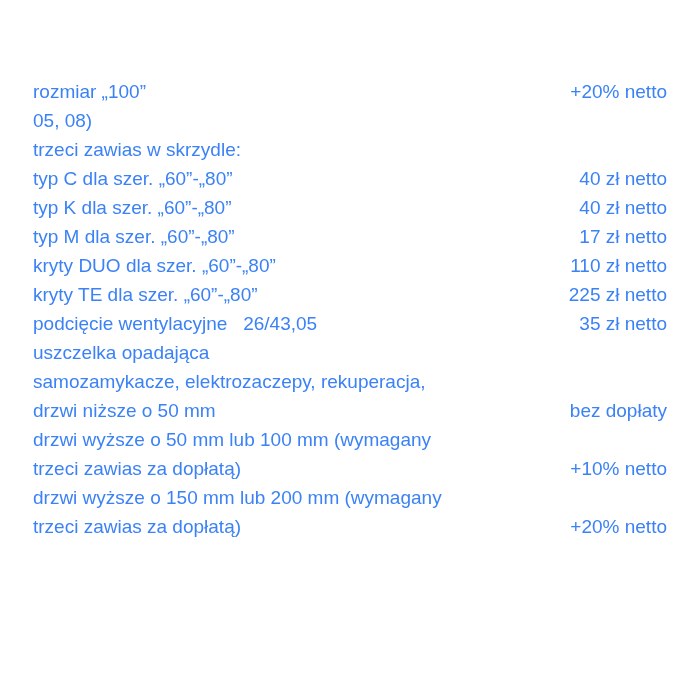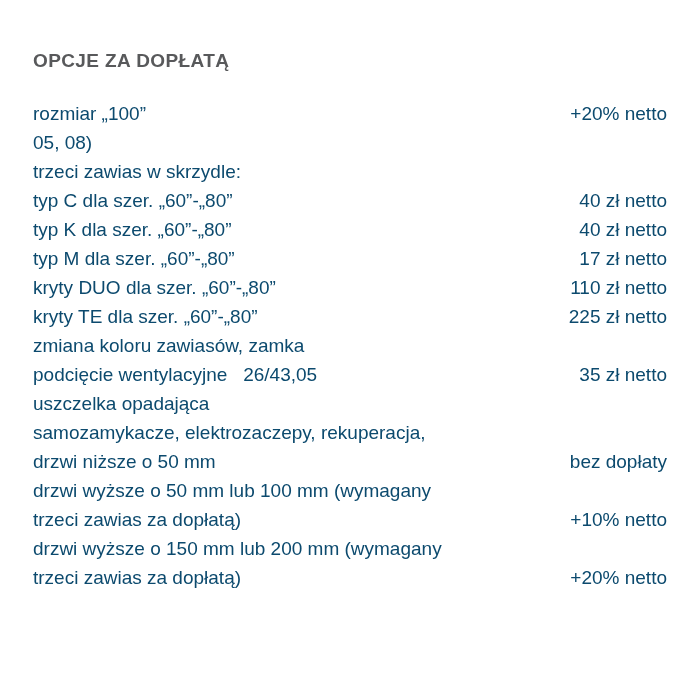--- a/index.html
+++ b/index.html
@@ -42,22 +42,21 @@
   .price {
     white-space: pre;
     margin-left: 0;
     text-align: center;
   }
 </style>
 </head>
 <body>
 
 <div class="page">
-  <h1 class="title" style="color: rgb(88, 89, 91);">OPCJE ZA DOPŁATĄ</h1>
-  <div class="rows" id="rows" style="color: #0c4a6e;">
+  <div class="rows" id="rows" style="color: #3b82f6;">
       <div class="row">
         <span class="label">rozmiar „100”</span>
         <span class="price">+20% netto</span>
       </div>
       <div class="row">
         <span class="label">05, 08)</span>
       </div>
       <div class="row">
         <span class="label">trzeci zawias w skrzydle:</span>
       </div>
@@ -73,23 +72,20 @@
         <span class="label">typ M dla szer. „60”-„80”</span>
         <span class="price">17 zł netto</span>
       </div>
       <div class="row">
         <span class="label">kryty DUO dla szer. „60”-„80”</span>
         <span class="price">110 zł netto</span>
       </div>
       <div class="row">
         <span class="label">kryty TE dla szer. „60”-„80”</span>
         <span class="price">225 zł netto</span>
-      </div>
-      <div class="row">
-        <span class="label">zmiana koloru zawiasów, zamka</span>
       </div>
       <div class="row">
         <span class="label">podcięcie wentylacyjne   26/43,05</span>
         <span class="price">35 zł netto</span>
       </div>
       <div class="row">
         <span class="label">uszczelka opadająca</span>
       </div>
       <div class="row">
         <span class="label">samozamykacze, elektrozaczepy, rekuperacja,</span>

